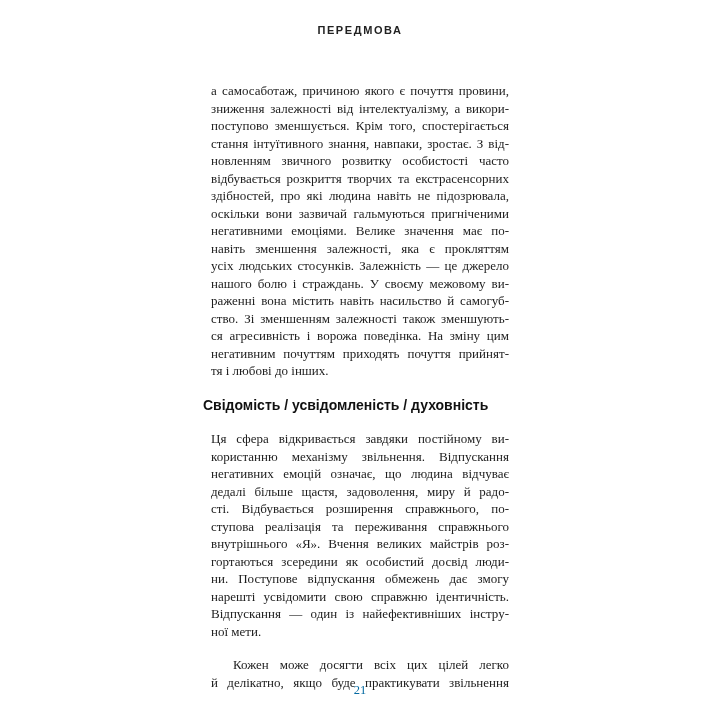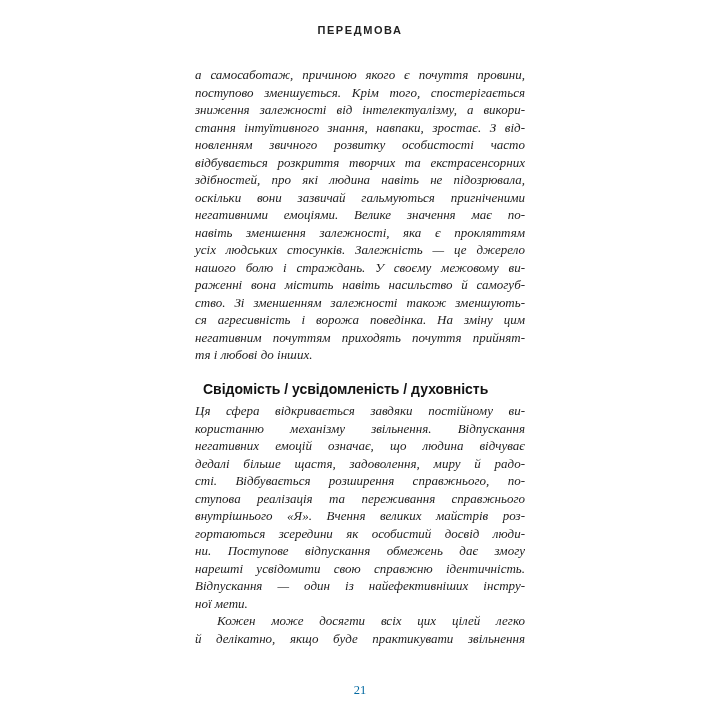--- a/index.html
+++ b/index.html
@@ -35,23 +35,22 @@
   .text-column {
     position: absolute;
     top: 66px;
     left: 195px;
     width: 330px;
     font-size: 13px;
     line-height: 17.5px;
     color: #1c1c1c;
   }
   .para {
-    margin: 0;
+    margin: 16px;
     padding: 0;
-    font-style: italic;
   }
   .line {
     text-align: justify;
     text-align-last: justify;
     white-space: normal;
   }
   .line.last {
     text-align-last: left;
   }
   .para.indent-first .line:first-child {
@@ -78,22 +77,22 @@
 </style>
 </head>
 <body>
 
 <div class="page">
   <div class="running-head">ПЕРЕДМОВА</div>
 
   <div class="text-column">
     <div class="para">
         <div class="line">а самосаботаж, причиною якого є почуття провини,</div>
+        <div class="line">зниження залежності від інтелектуалізму, а викори-</div>
         <div class="line">поступово зменшується. Крім того, спостерігається</div>
-        <div class="line">зниження залежності від інтелектуалізму, а викори-</div>
         <div class="line">стання інтуїтивного знання, навпаки, зростає. З від-</div>
         <div class="line">новленням звичного розвитку особистості часто</div>
         <div class="line">відбувається розкриття творчих та екстрасенсорних</div>
         <div class="line">здібностей, про які людина навіть не підозрювала,</div>
         <div class="line">оскільки вони зазвичай гальмуються пригніченими</div>
         <div class="line">негативними емоціями. Велике значення має по-</div>
         <div class="line">навіть зменшення залежності, яка є прокляттям</div>
         <div class="line">усіх людських стосунків. Залежність — це джерело</div>
         <div class="line">нашого болю і страждань. У своєму межовому ви-</div>
         <div class="line">раженні вона містить навіть насильство й самогуб-</div>

